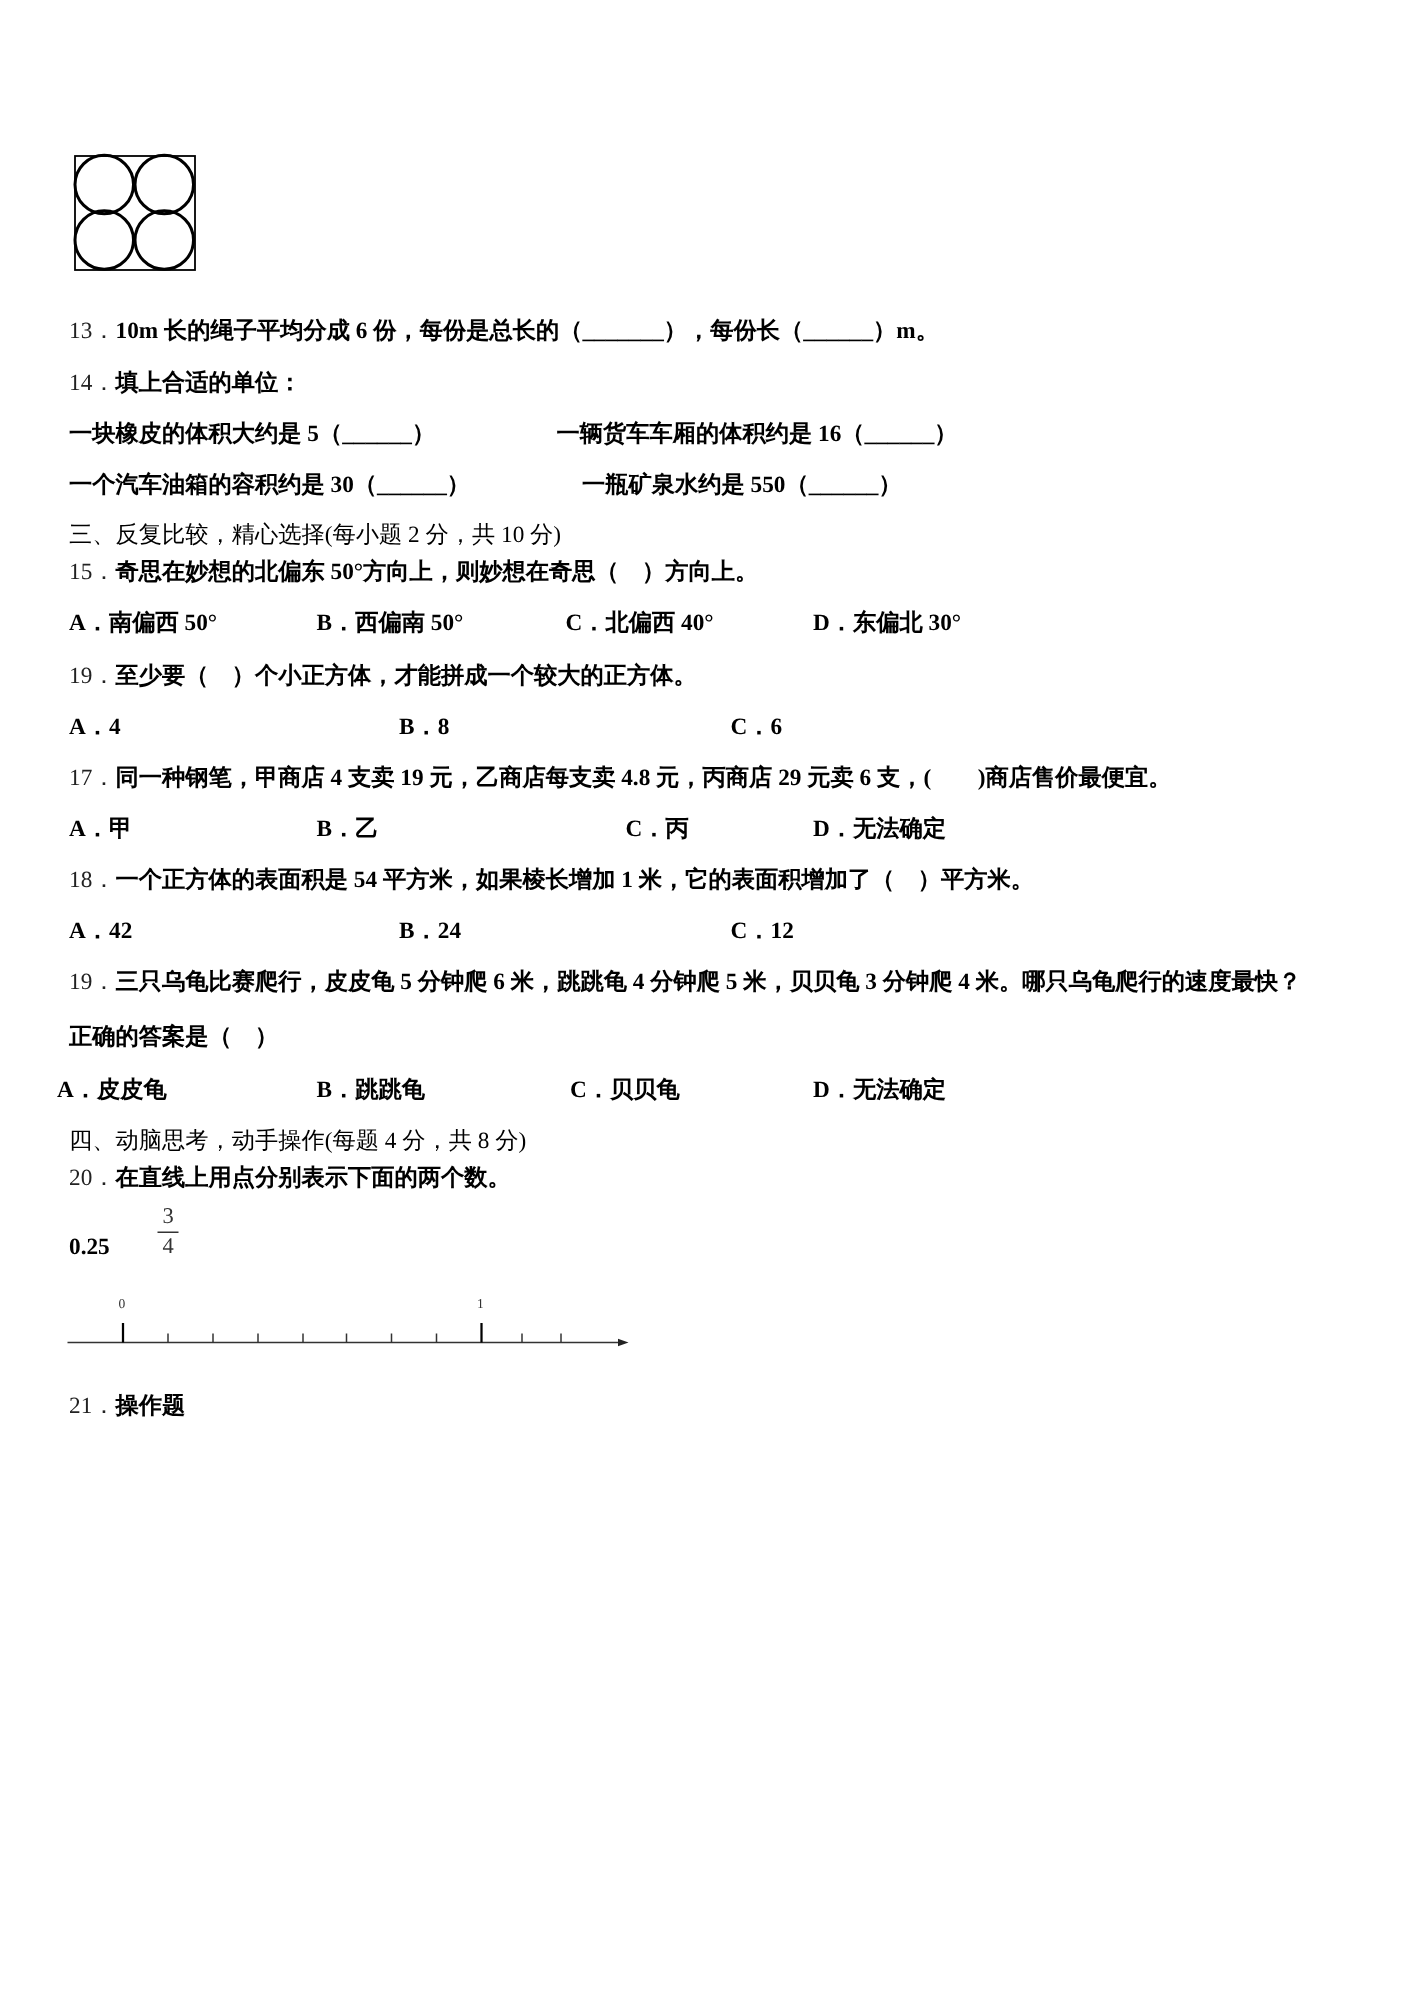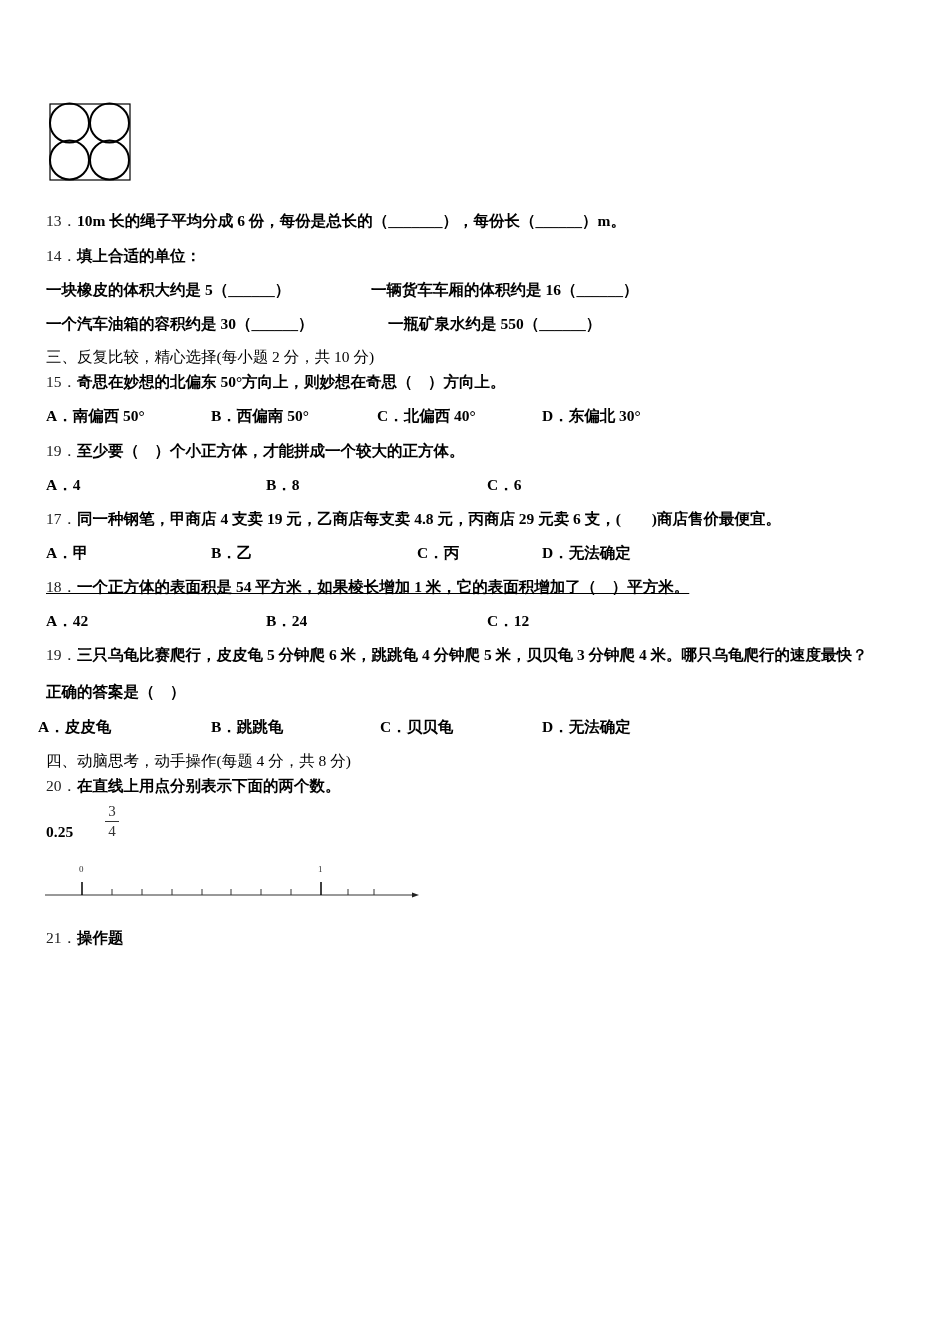--- a/index.html
+++ b/index.html
@@ -55,21 +55,21 @@
 <div class="opt" style="left:487px; top:475px;">C．6</div>
 
 <div class="abs line" style="left:46px; top:509px;">
   <span class="num">17．</span><span class="b">同一种钢笔，甲商店 4 支卖 19 元，乙商店每支卖 4.8 元，丙商店 29 元卖 6 支，(　　)商店售价最便宜。</span>
 </div>
 <div class="opt" style="left:46px; top:543px;">A．甲</div>
 <div class="opt" style="left:211px; top:543px;">B．乙</div>
 <div class="opt" style="left:377px; top:543px;margin-left:40px;">C．丙</div>
 <div class="opt" style="left:542px; top:543px;">D．无法确定</div>
 
-<div class="abs line" style="left:46px; top:577px;text-decoration:underline;">
+<div class="abs line" style="left:46px; top:577px;">
   <span class="num">18．</span><span class="b">一个正方体的表面积是 54 平方米，如果棱长增加 1 米，它的表面积增加了（　）平方米。</span>
 </div>
 <div class="opt" style="left:46px; top:611px;">A．42</div>
 <div class="opt" style="left:266px; top:611px;">B．24</div>
 <div class="opt" style="left:487px; top:611px;">C．12</div>
 
 <div class="abs line" style="left:46px; top:645px;">
   <span class="num">19．</span><span class="b">三只乌龟比赛爬行，皮皮龟 5 分钟爬 6 米，跳跳龟 4 分钟爬 5 米，贝贝龟 3 分钟爬 4 米。哪只乌龟爬行的速度最快？</span>
 </div>
 <div class="abs line b" style="left:46px; top:682px;">正确的答案是（　）</div>

